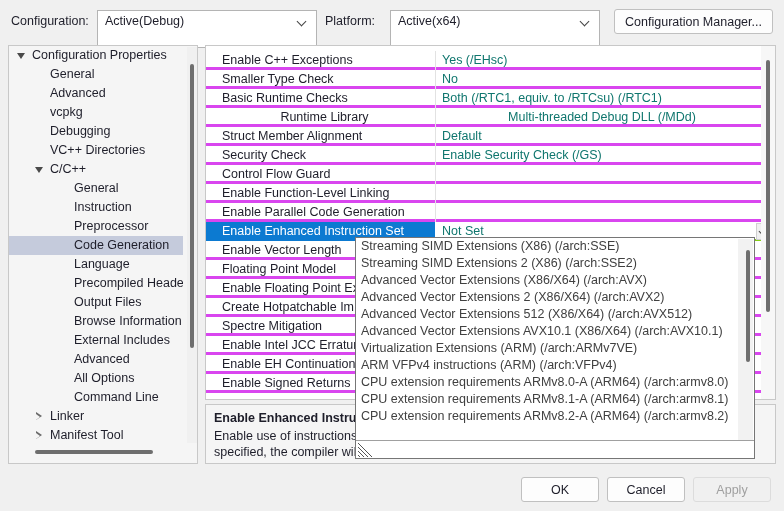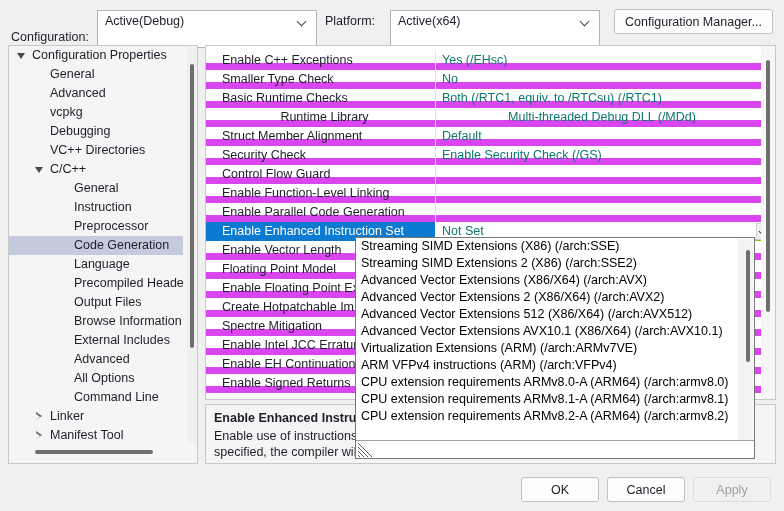--- a/index.html
+++ b/index.html
@@ -19,21 +19,21 @@
 
   
   .topbar {
     position: absolute;
     left: 0; top: 0;
     width: 784px; height: 42px;
     background: #f0f0f0;
   }
   .lbl-config {
     position: absolute;
-    left: 11px; top: 30px;
+    left: 11px; top: 14px;
     font-size: 12.5px;
     color: #1e1e2a;
     white-space: nowrap;
     text-align: center;
   }
   .combo {
     position: absolute;
     background: #ffffff;
     border: 1px solid #b4b4b4;
     box-sizing: border-box;
@@ -177,21 +177,21 @@
     background: #ffffff;
     border: 1px solid #c8c8c8;
     box-sizing: border-box;
     overflow: hidden;
   }
   .prow {
     position: absolute;
     left: 0;
     width: 569px;
     height: 19px;
-    border-bottom: 7px solid #d946ef;
+    border-bottom: 3px solid #d946ef;
     box-sizing: border-box;
   }
   .prow .pname {
     position: absolute;
     left: 16px; top: 2px;
     width: 205px;
     font-size: 12.5px;
     line-height: 15px;
     white-space: nowrap;
     overflow: hidden;
@@ -284,21 +284,21 @@
     left: 0; top: 0;
     width: 383px; height: 204px;
     overflow: hidden;
   }
   .popitem {
     height: 17px;
     line-height: 17px;
     font-size: 12.5px;
     padding-left: 5px;
     white-space: nowrap;
-    color: #000000;
+    color: #404040;
   }
   .popup-vtrack {
     position: absolute;
     right: 1px; top: 1px;
     width: 15px; height: 202px;
     background: #f2f2f2;
   }
   .popup-vthumb {
     position: absolute;
     right: 4px; top: 12px;

